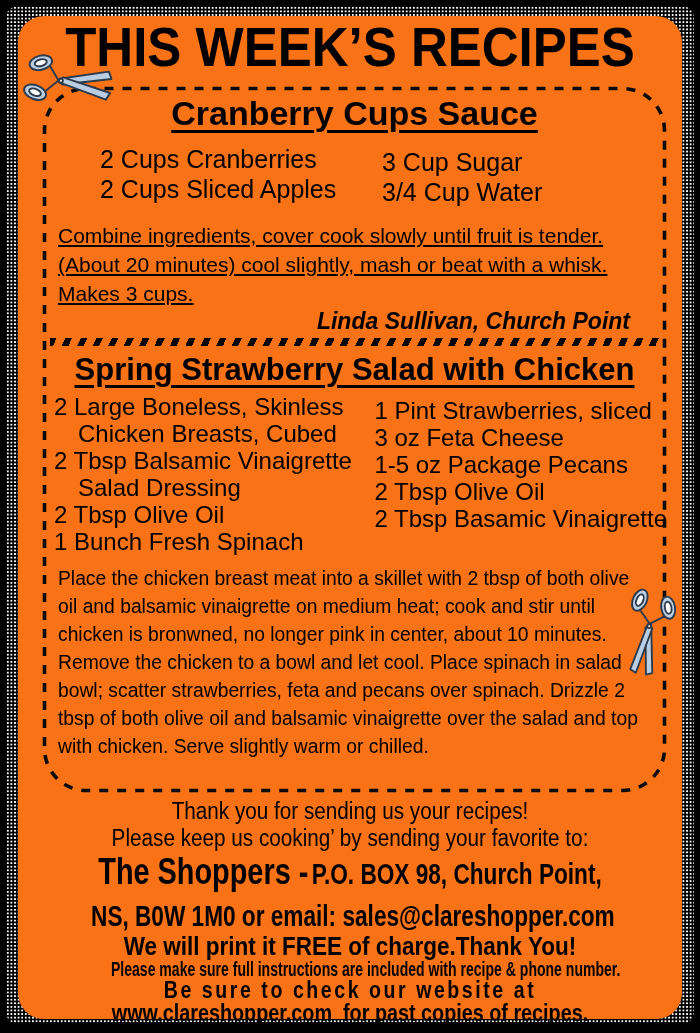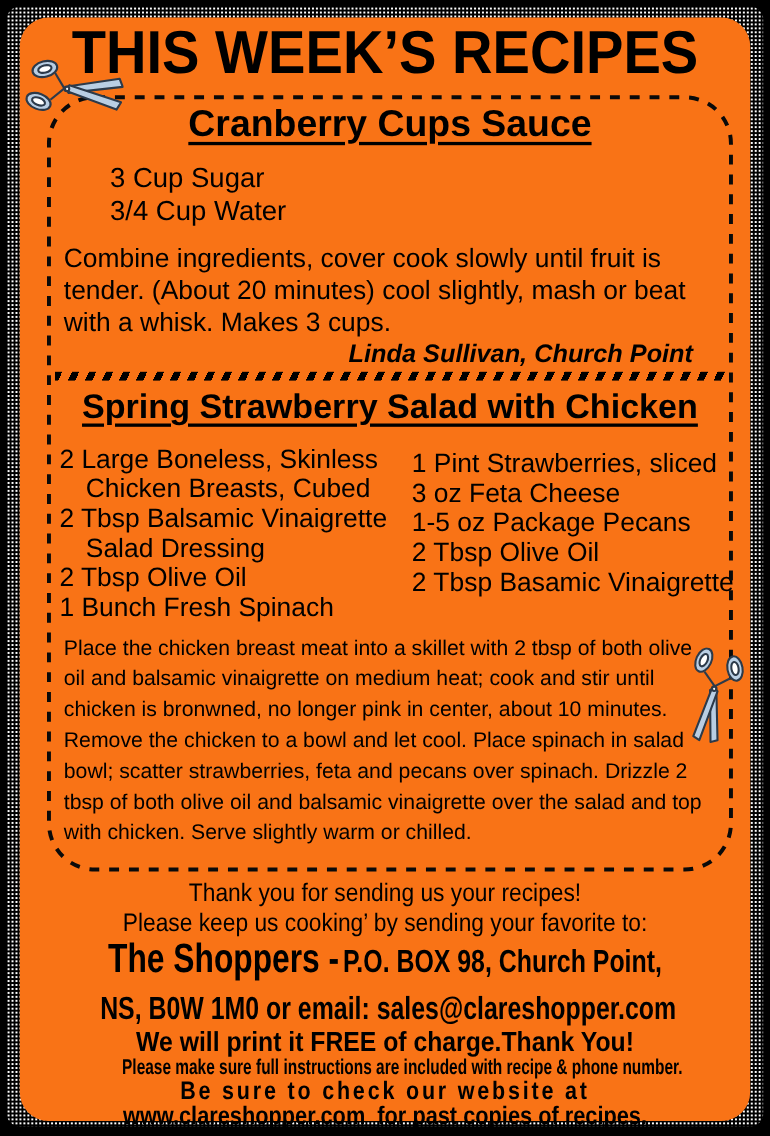--- a/index.html
+++ b/index.html
@@ -32,29 +32,29 @@
     margin:0;padding-top:8px;height:40px;line-height:38px;text-align:center;
     font-size:34px;font-weight:700;
     text-decoration:underline;text-decoration-thickness:3px;text-underline-offset:5px;
   }
   .r-title.second{font-size:31px;padding-top:6px;height:36px;line-height:36px;}
   .ing-row{display:flex;margin-top:10px;}
   .ing-row.r1{padding-left:58px;}
   .ing-row.r1 .col-left{width:282px;}
   .ing-row.r1 .col-right{padding-top:3px;}
   .ing-row.r1 .ing-item{font-size:25px;line-height:30px;white-space:nowrap;}
-  .ing-row.r2{padding-left:12px;margin-top:16px;}
+  .ing-row.r2{padding-left:12px;margin-top:5px;}
   .ing-row.r2 .col-left{width:322px;}
   .ing-row.r2 .col-left .ing-item{
     font-size:24px;line-height:27px;padding-left:24px;text-indent:-24px;
   }
   .ing-row.r2 .col-right{flex:1;padding-top:4px;}
   .ing-row.r2 .col-right .ing-item{font-size:24px;line-height:27px;white-space:nowrap;}
   .instr{margin:14px 0 0 16px;}
-  .instr.i1{width:590px;font-size:24px;line-height:29px;}
+  .instr.i1{width:590px;font-size:21px;line-height:29px;text-decoration:underline;}
   .instr.i2{width:592px;margin-top:10px;font-size:19.3px;line-height:28px;}
   .attribution{
     margin-top:0;padding-right:37px;text-align:right;
     font-weight:700;font-style:italic;font-size:23px;line-height:26px;
   }
   .divider{
     height:8px;margin:4px 8px 0 8px;
     background:repeating-linear-gradient(115deg,#000 0 6px,transparent 6px 14px);
   }
   .scissors{position:absolute;z-index:5;}
@@ -97,20 +97,24 @@
   </svg>
 
   <div class="coupon">
     <svg class="coupon-border" width="625" height="707" viewBox="0 0 625 707" xmlns="http://www.w3.org/2000/svg">
       <rect x="2.5" y="2.5" width="620" height="702" rx="42" ry="42" fill="none" stroke="#0a0a0a" stroke-width="3.6" stroke-dasharray="9 9"></rect>
     </svg>
 
     <h2 class="r-title">Cranberry Cups Sauce</h2>
 
     <div class="ing-row r1">
+      <div class="col-left">
+        <div class="ing-item">2 Cups Cranberries</div>
+        <div class="ing-item">2 Cups Sliced Apples</div>
+      </div>
       <div class="col-right">
         <div class="ing-item">3 Cup Sugar</div>
         <div class="ing-item">3/4 Cup Water</div>
       </div>
     </div>
 
     <p class="instr i1">Combine ingredients, cover cook slowly until fruit is tender. (About 20 minutes) cool slightly, mash or beat with a whisk. Makes 3 cups.</p>
 
     <div class="attribution">Linda Sullivan, Church Point</div>
 

